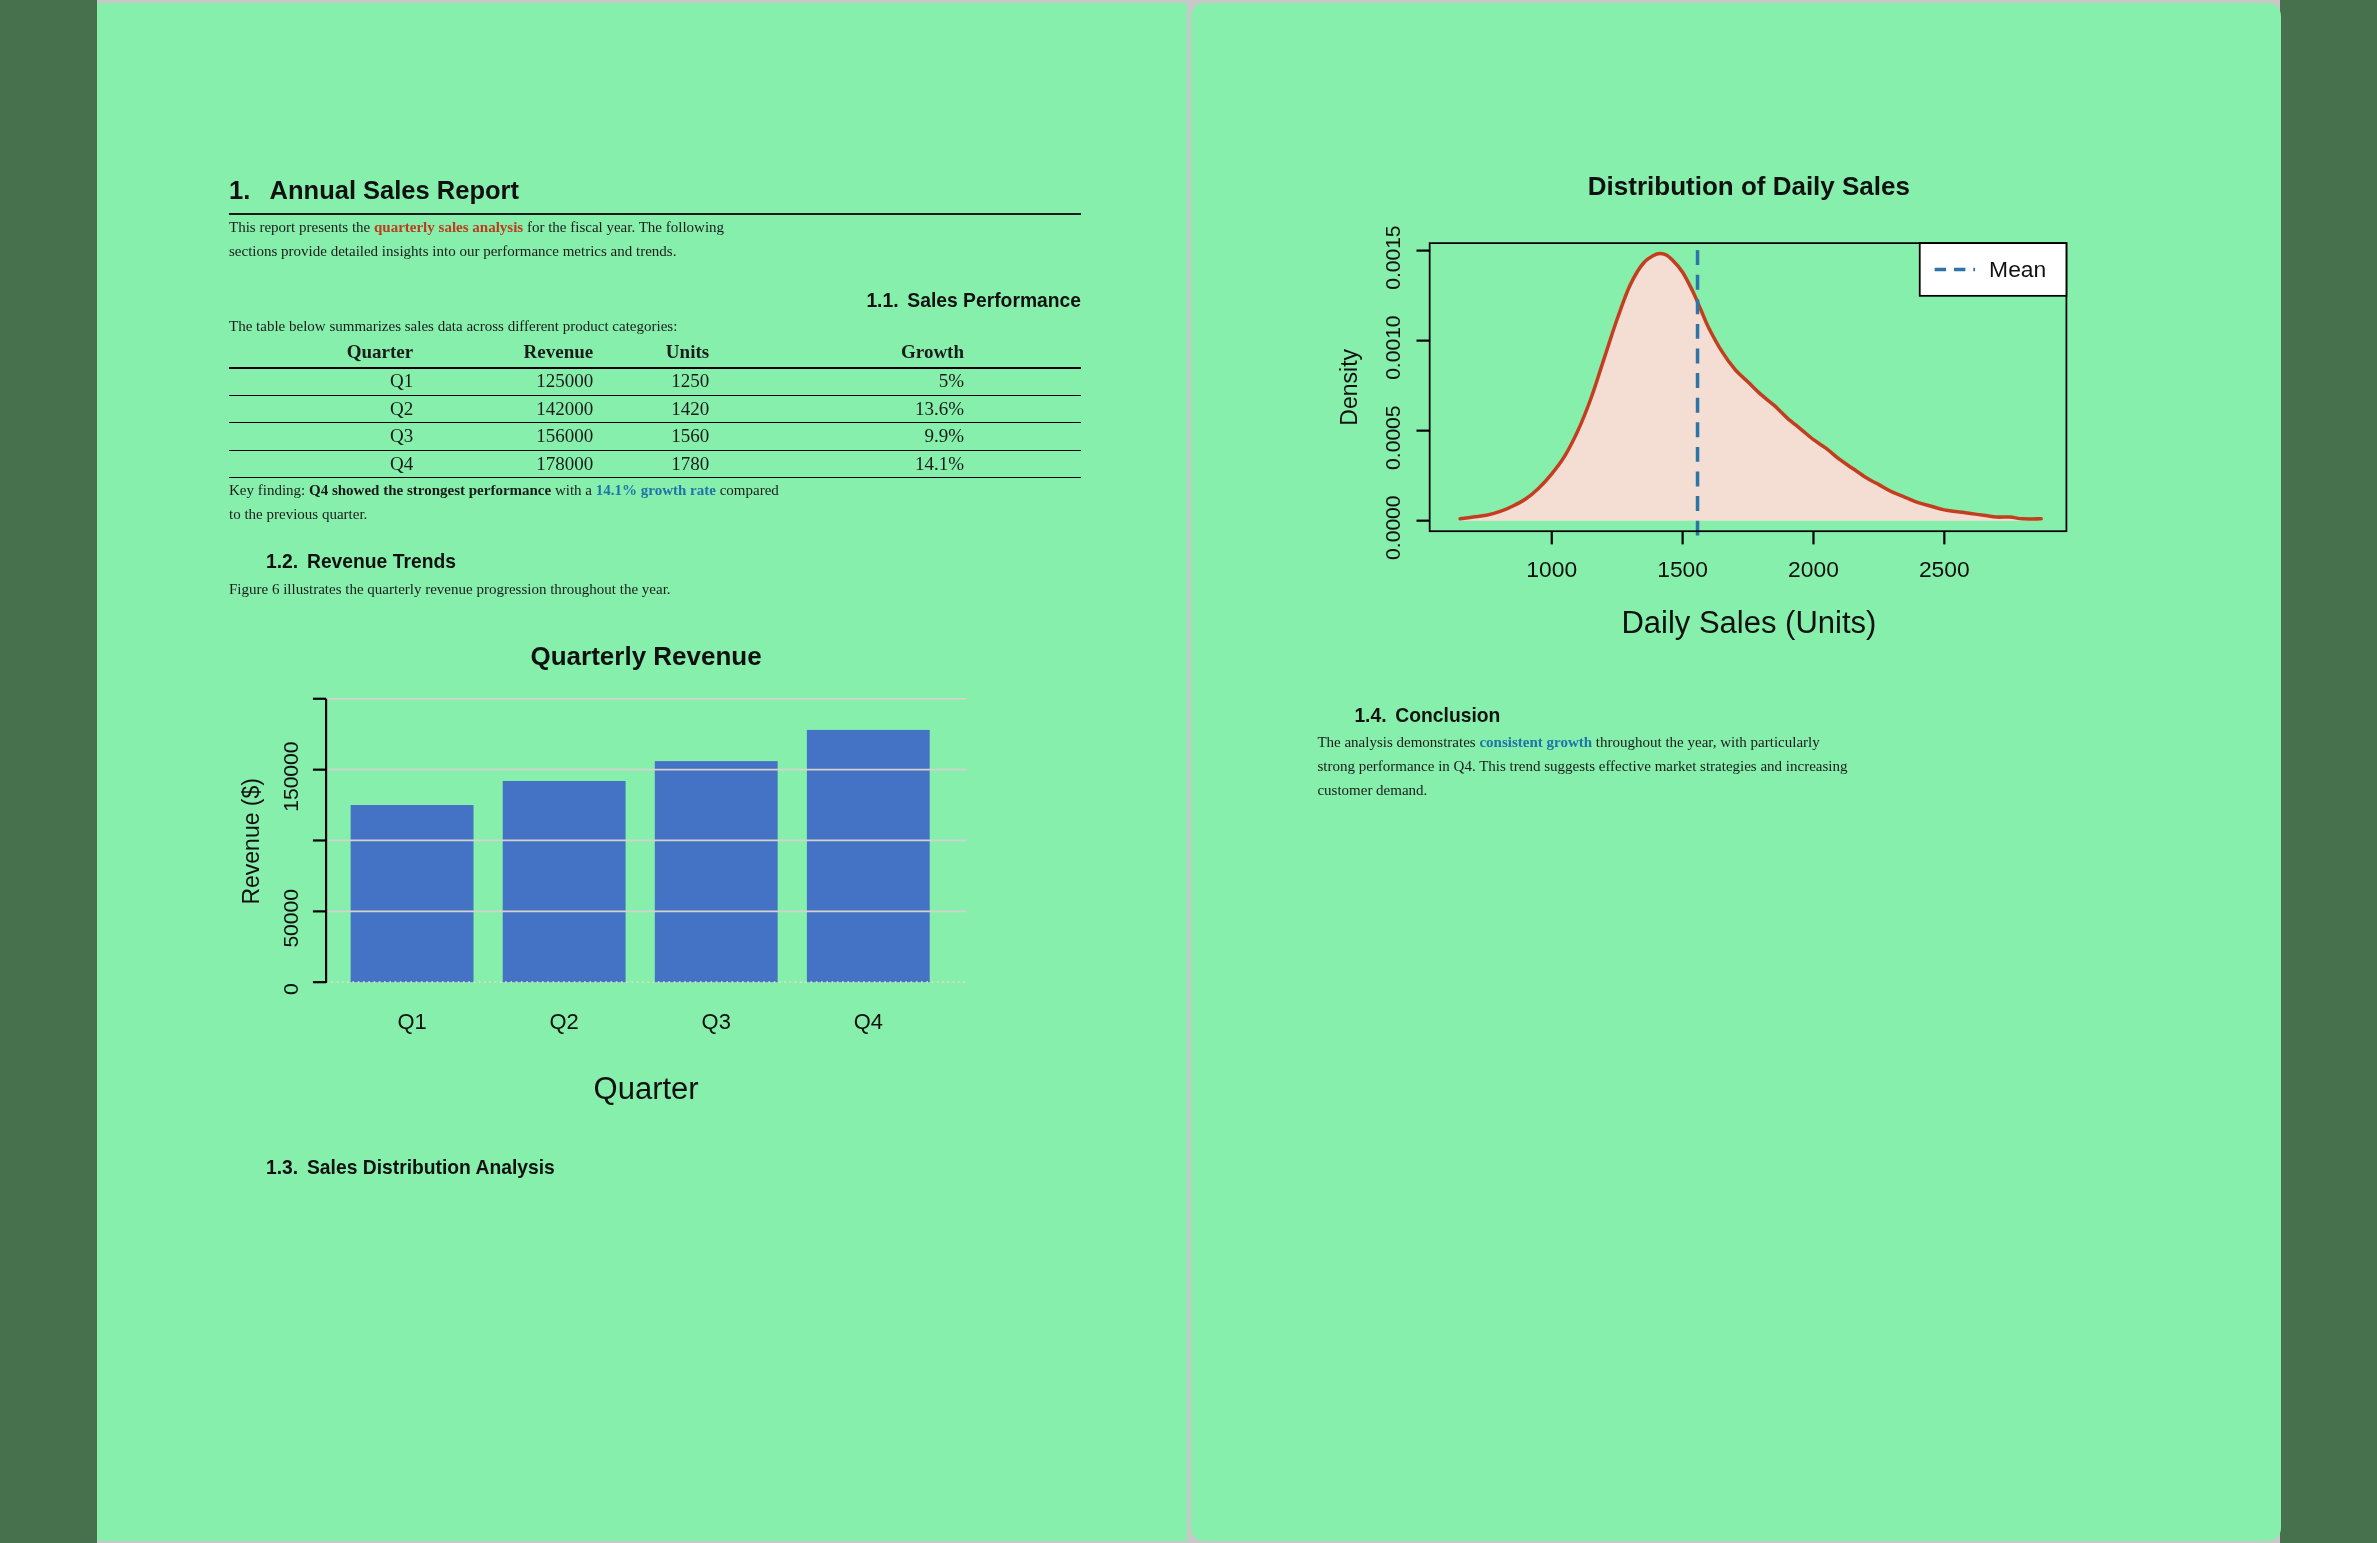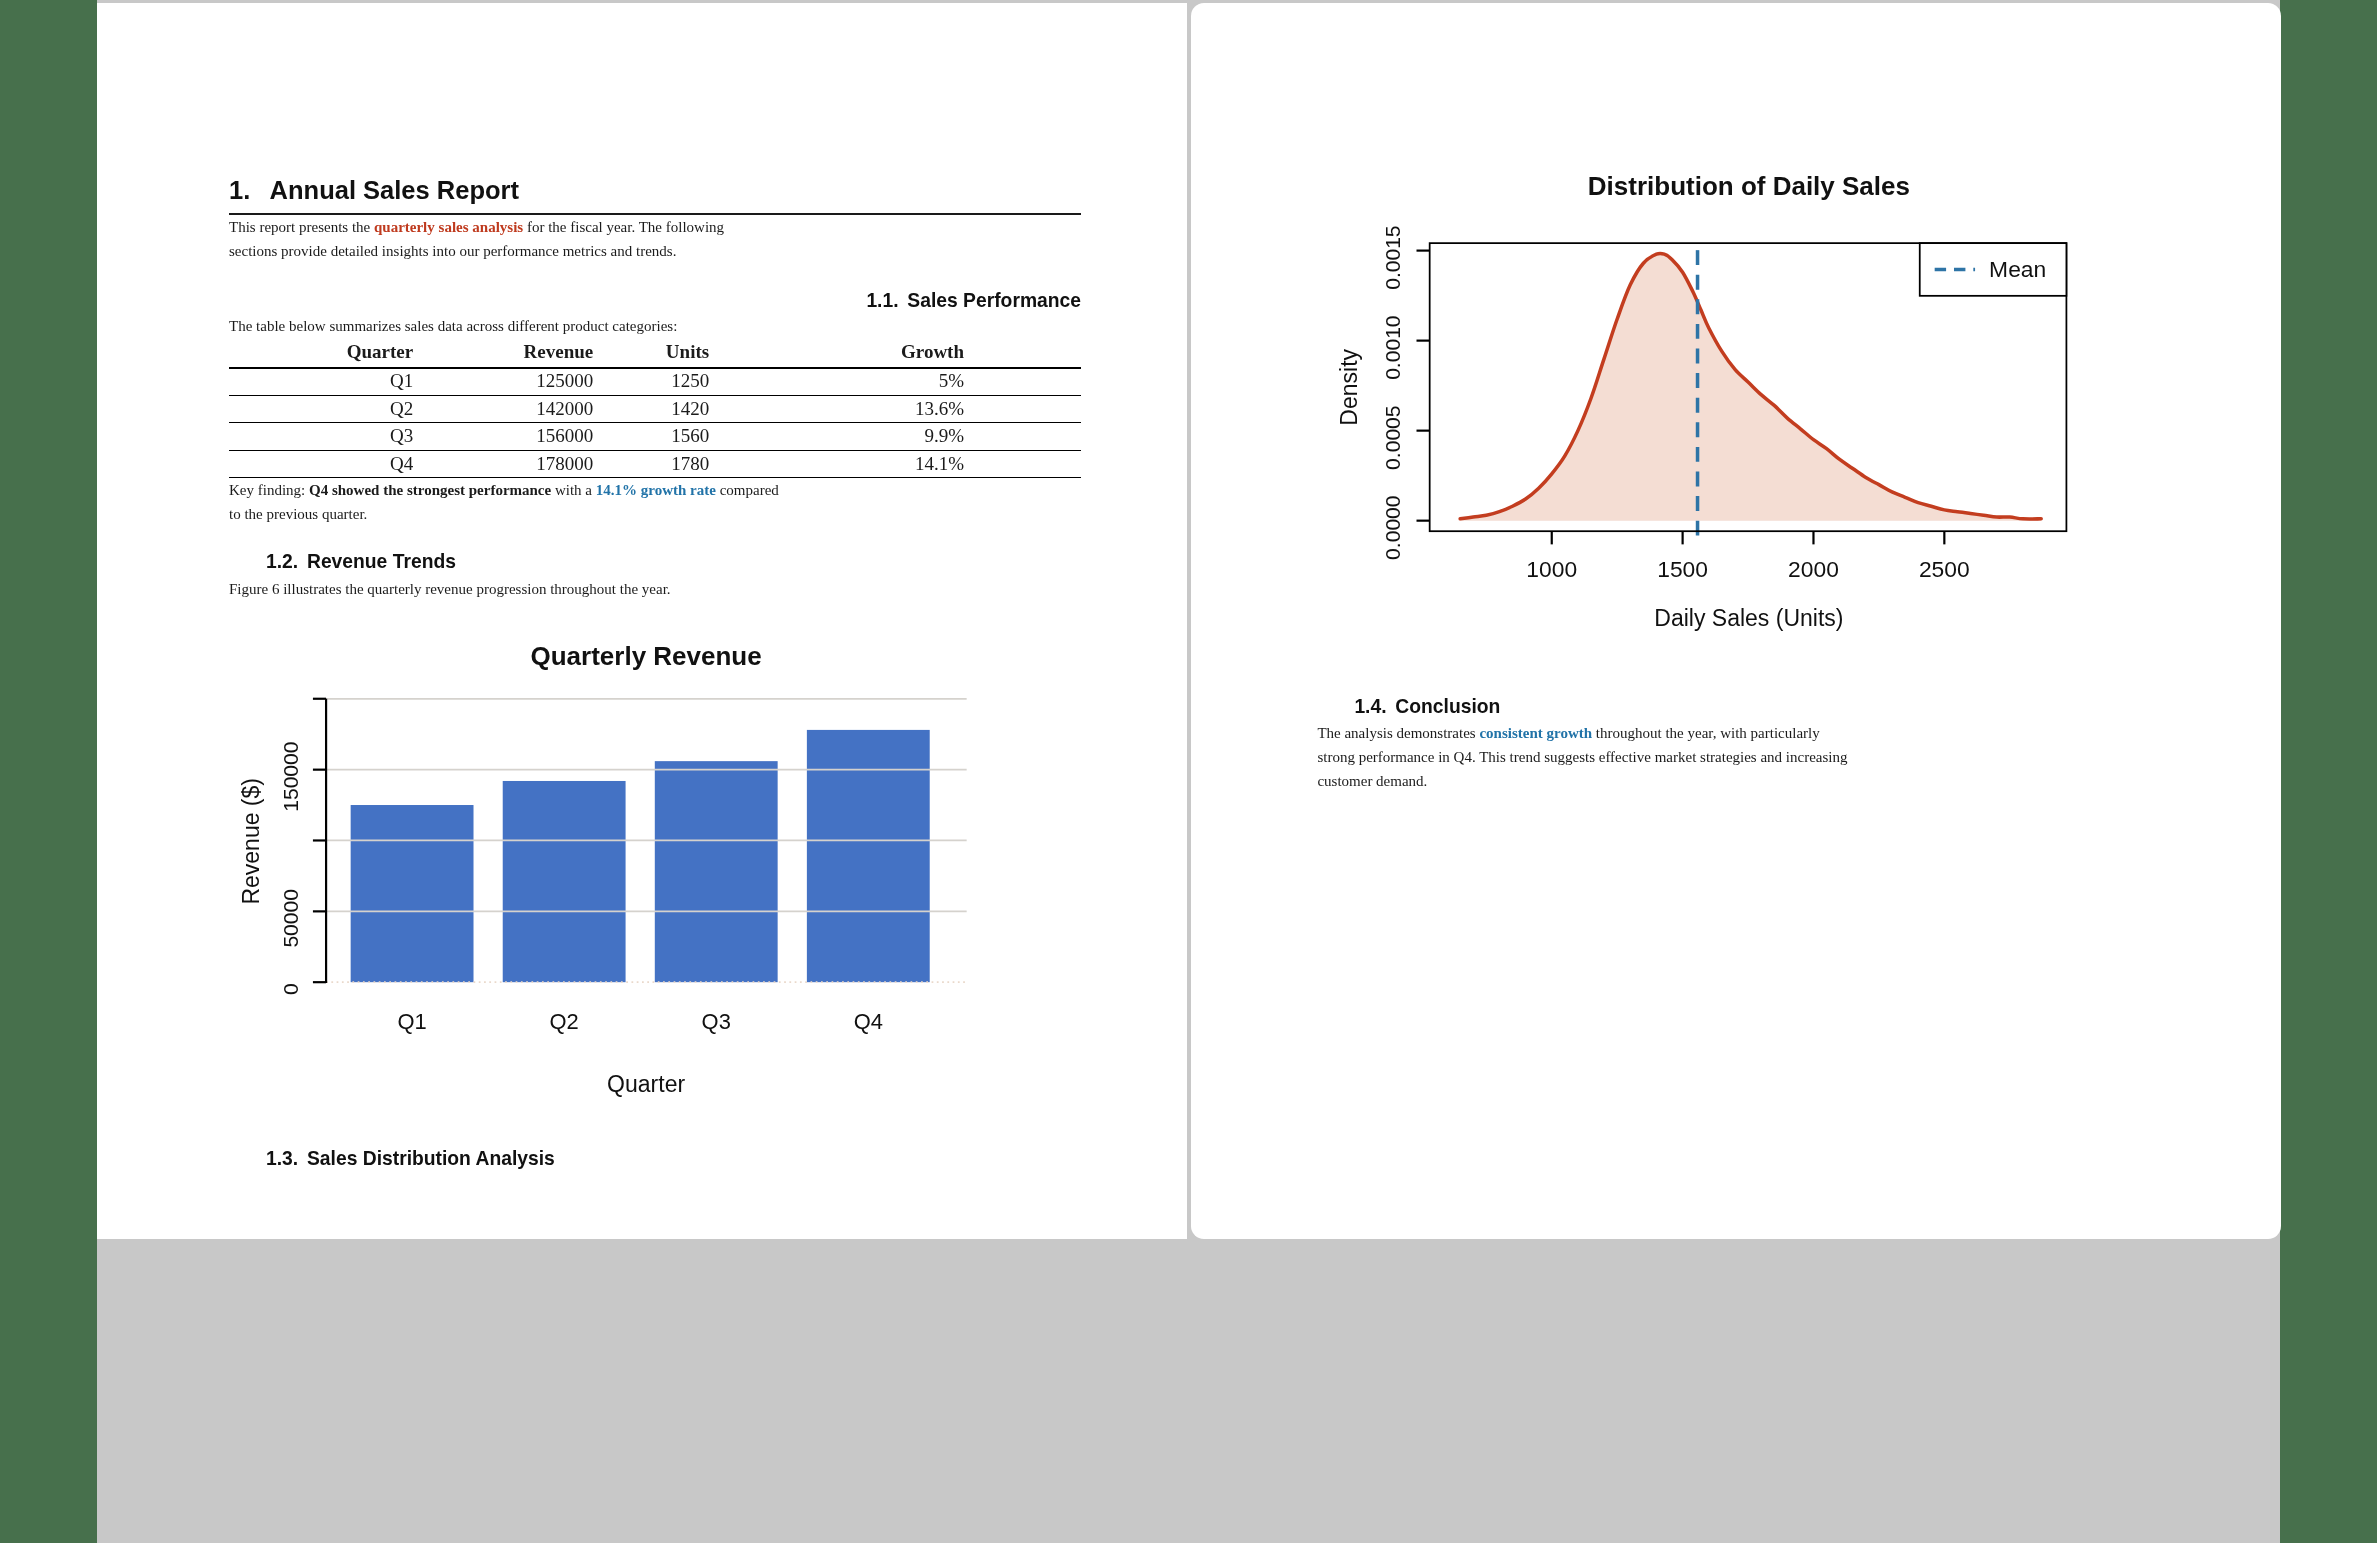--- a/index.html
+++ b/index.html
@@ -1,20 +1,20 @@
 <!DOCTYPE html>
 <html style="font-size:14px"><head>
 <meta charset="utf-8">
 <style>
   html,body{margin:0;padding:0;}
   body{width:2377px;height:1543px;font-family:"Liberation Serif",serif;background:#47704c;}
   .screen{position:relative;width:2377px;height:1543px;overflow:hidden;background:#47704c;}
   .pages{position:absolute;left:97px;top:0;width:2183px;height:1543px;background:#c8c8c8;
          box-sizing:border-box;padding:2.6px 0;display:flex;gap:4.4px;}
-  .page{background:#ffffff;width:1090px;height:1236px;box-sizing:border-box;flex:0 0 auto;}
+  .page{background:#86efac;width:1090px;height:1538px;box-sizing:border-box;flex:0 0 auto;}
   .page-1{padding:172px 106px 0 132px;}
   .page-2{padding:167px 103px 0 126px;border-radius:13px;}
 
   
   .h1{font-family:"Liberation Sans",sans-serif;font-weight:700;font-size:25.5px;line-height:30px;
       color:#111;border-bottom:2.6px solid #1a1a1a;padding-bottom:8px;}
   .h1 .num{margin-right:19.3px;}
   .h2{font-family:"Liberation Sans",sans-serif;font-weight:700;font-size:19.3px;line-height:24px;
       color:#111;margin-left:37px;}
   .h2 .num{margin-right:8.8px;}
@@ -31,21 +31,21 @@
   table.sales th,table.sales td{text-align:right;}
   .c0{width:212px;}
   .c1{width:206px;}
   .c2{width:133px;}
   .c3{width:300px;padding-right:117px !important;}
 
   
   .chart{position:relative;}
   .chart-title{font-family:"Liberation Sans",sans-serif;font-weight:700;font-size:26px;line-height:33px;
                color:#111;text-align:center;}
-  .xlab{font-family:"Liberation Sans",sans-serif;font-size:23px;color:#111;text-align:center;}
+  .xlab{font-family:"Liberation Sans",sans-serif;font-size:31px;color:#111;text-align:center;}
   .rot-label{position:absolute;width:263px;height:24.6px;line-height:24.6px;transform:rotate(-90deg);
              transform-origin:center;text-align:center;font-family:"Liberation Sans",sans-serif;
              font-size:23px;color:#111;white-space:nowrap;}
   #chart-bar{margin-top:39px;margin-left:-4.4px;width:755px;}
   #chart-bar .chart-title{width:641px;margin-left:101px;}
   #chart-bar svg{display:block;margin-top:24.6px;}
   #chart-bar .xlab{width:641px;margin-left:101px;margin-top:23px;}
   #chart-density{width:729px;margin-left:38px;}
   #chart-density .chart-title{width:637px;margin-left:75px;}
   #chart-density svg{display:block;margin-top:5.3px;}

